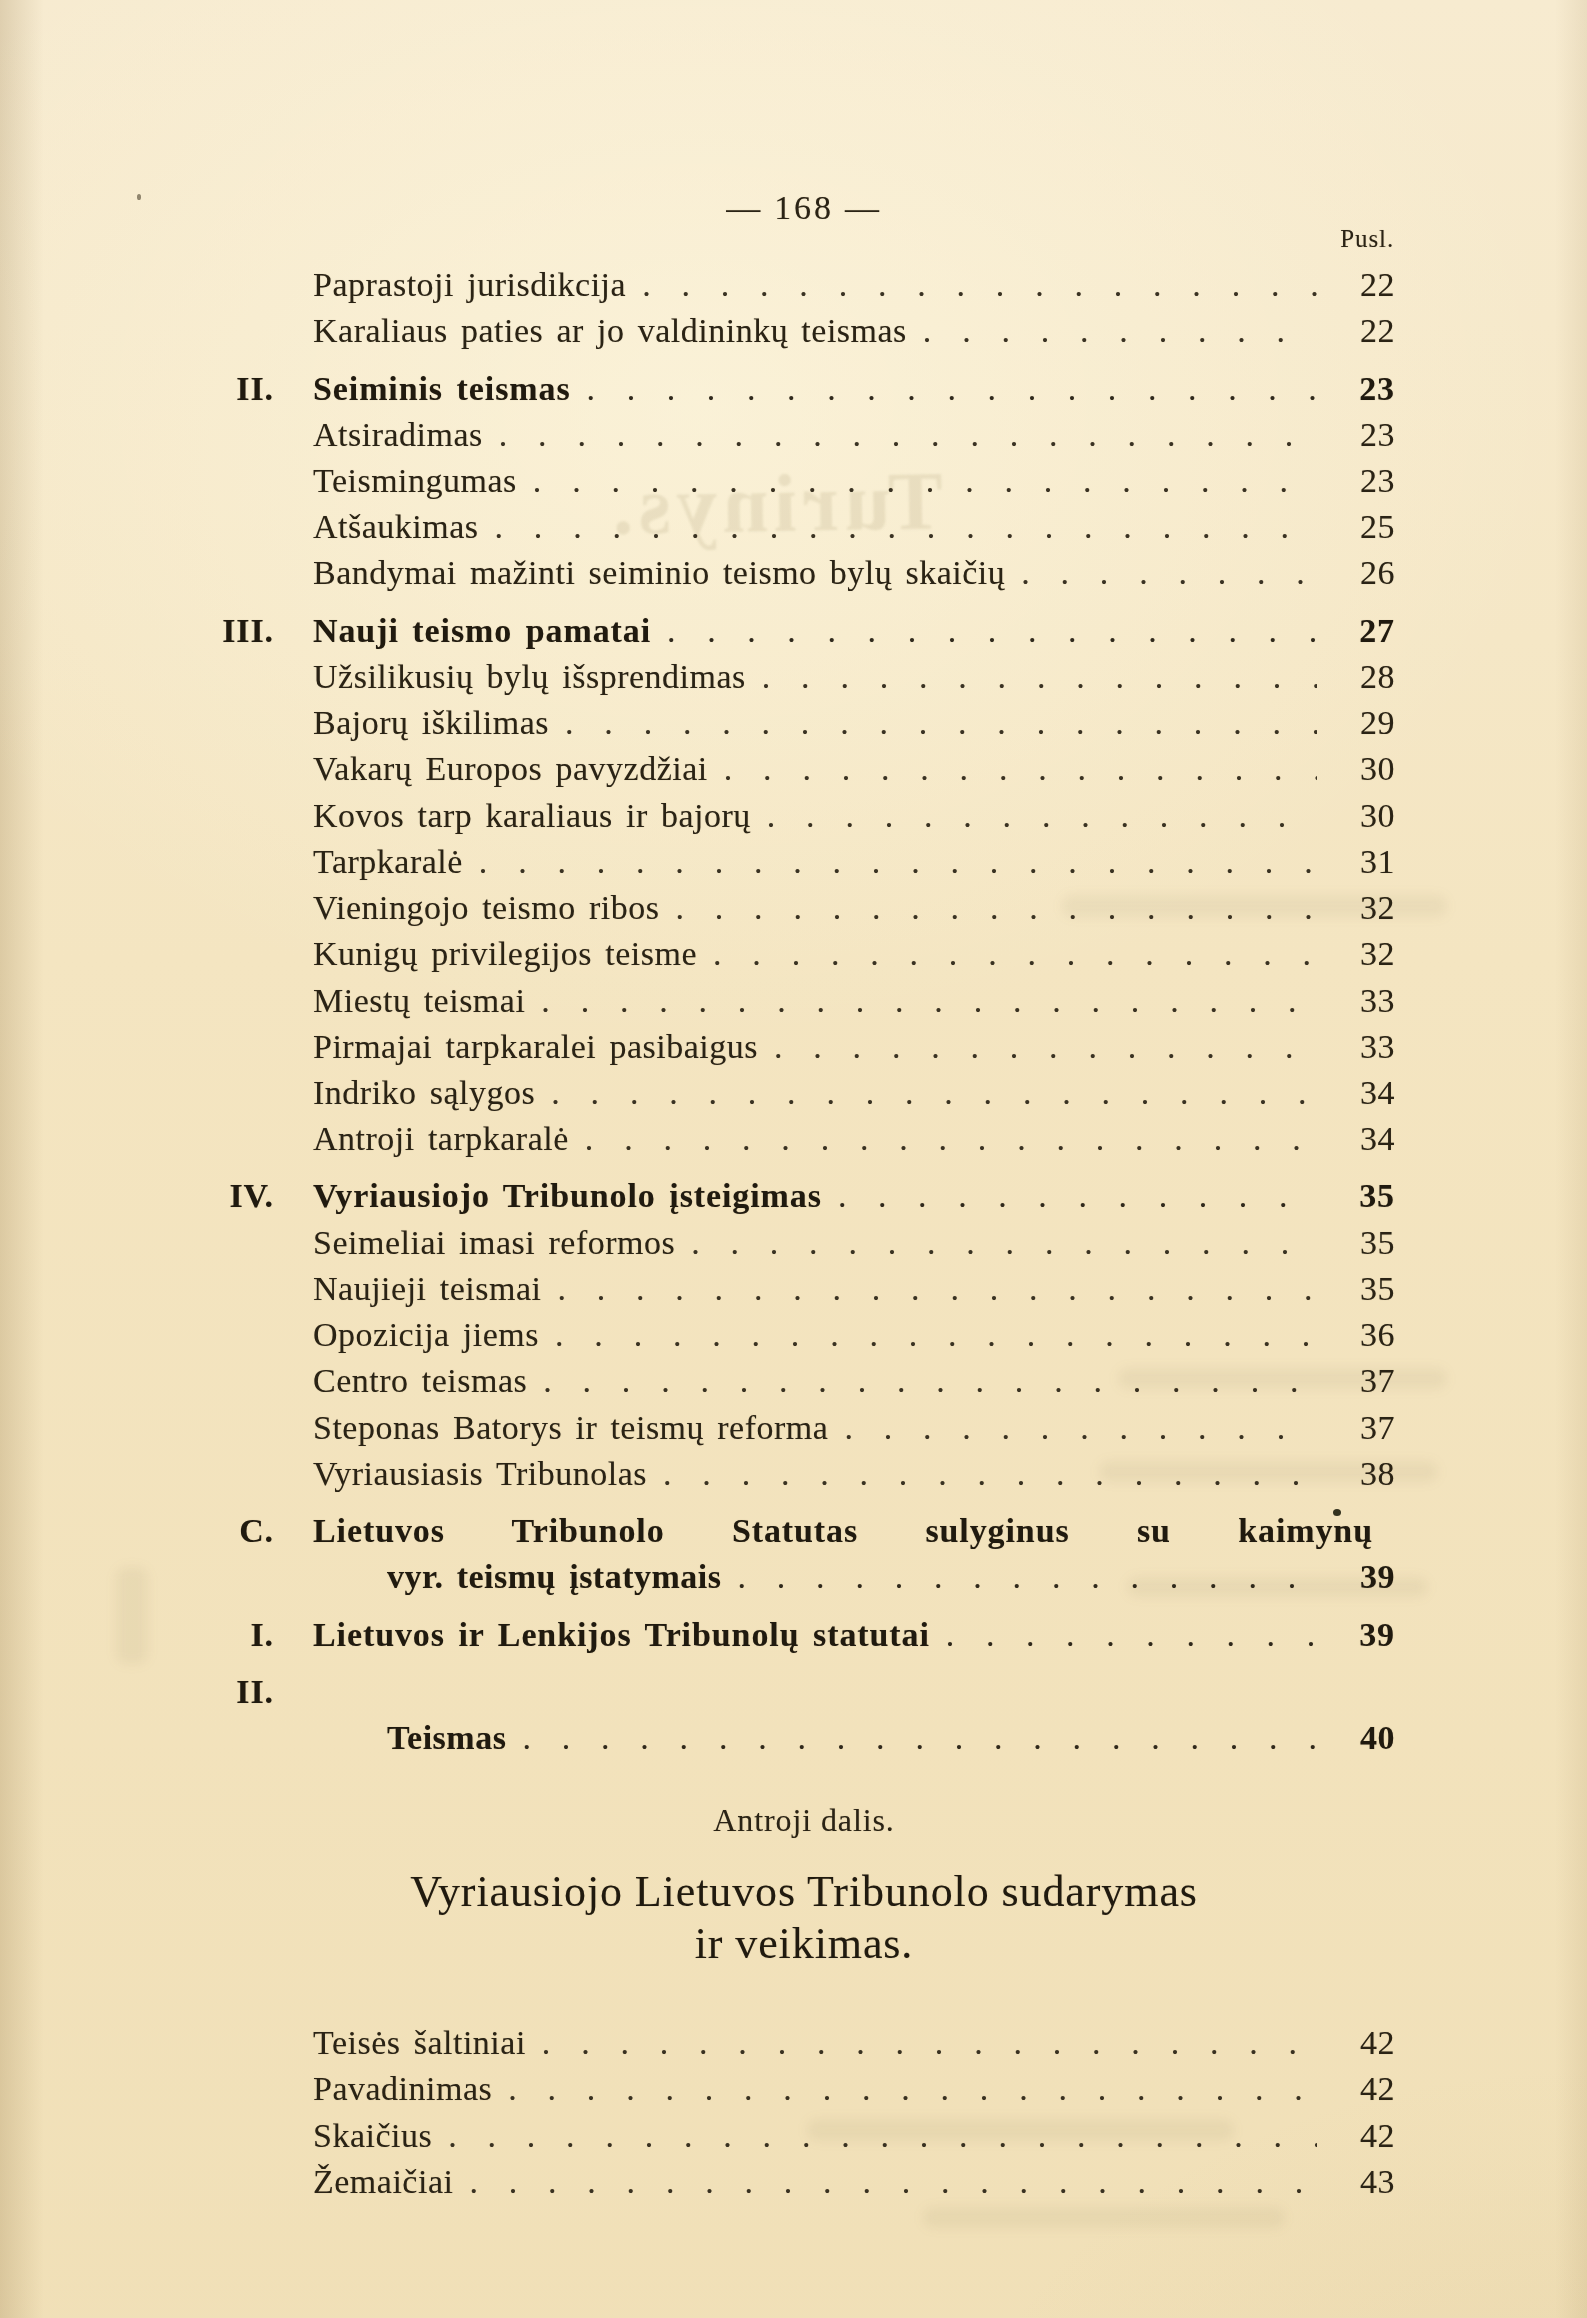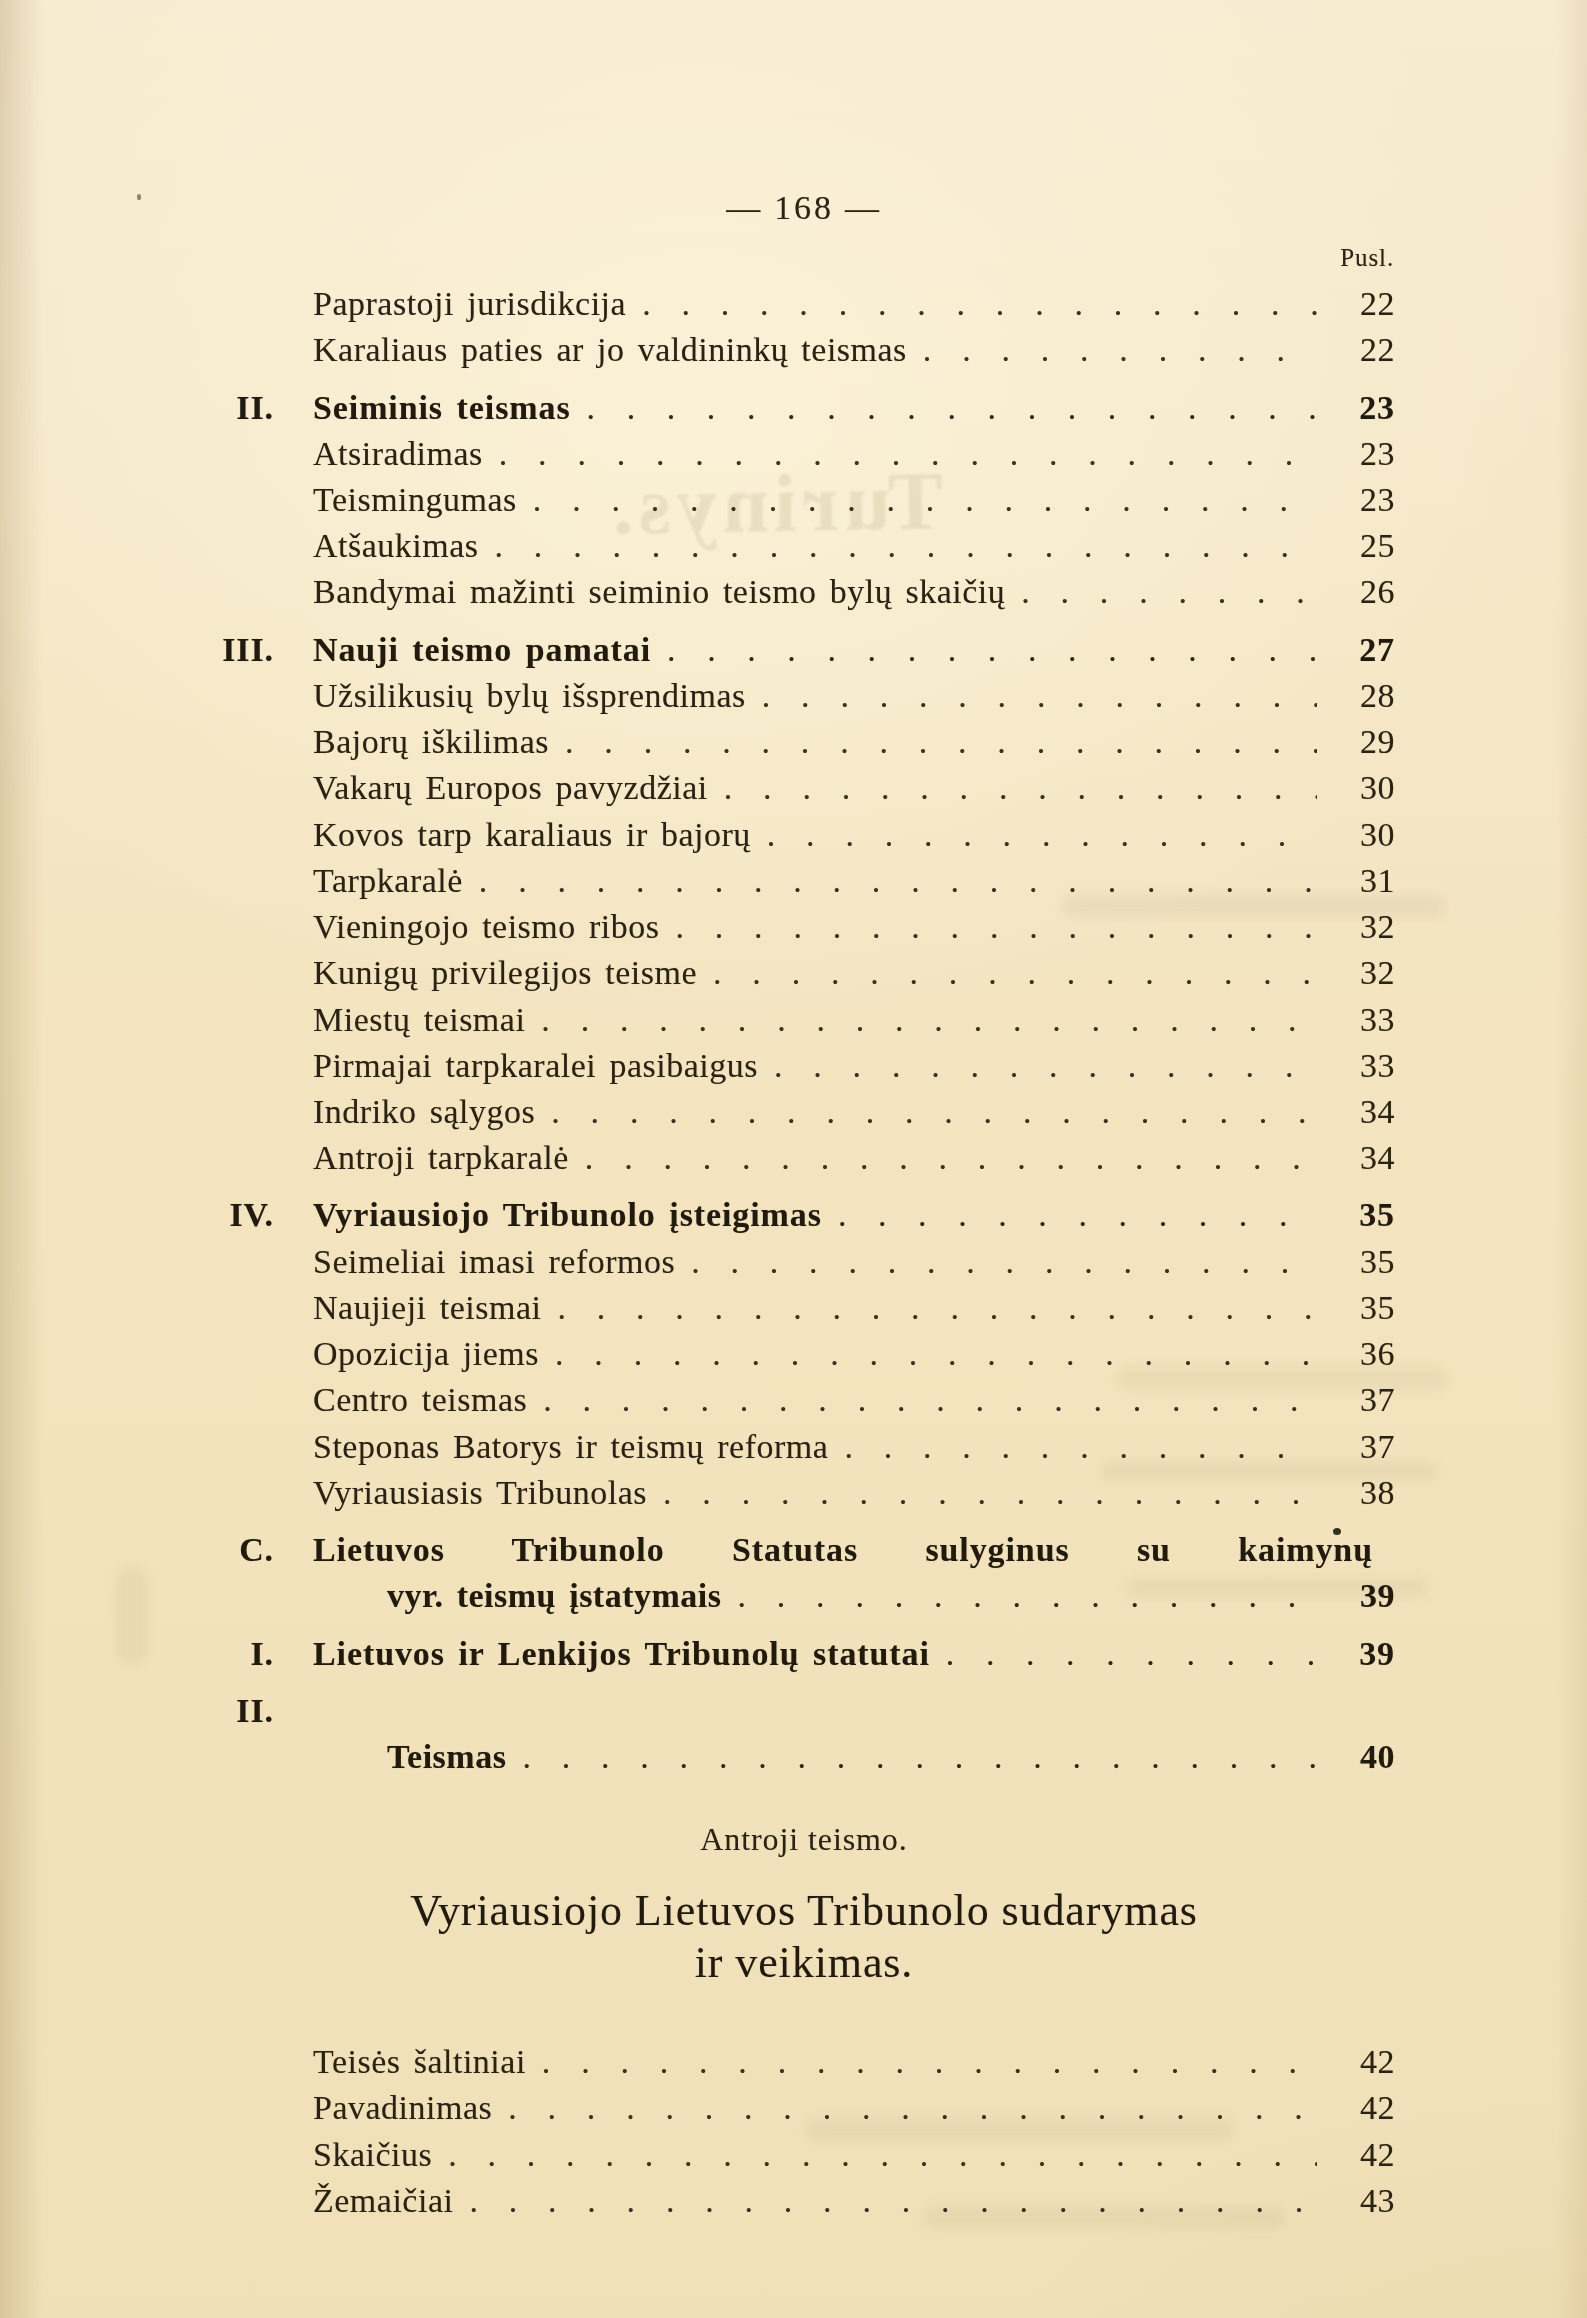--- a/index.html
+++ b/index.html
@@ -19,21 +19,21 @@
   .page { position: absolute; inset: 0; }
 
   .running-head {
     position: absolute; top: 149px; left: 213px; width: 1182px;
     text-align: center; font-size: 34px; letter-spacing: 2.8px;
     text-shadow: 0 0 0.9px rgba(70,50,20,.32);
     margin-top: 40px;
   }
 
   .content {
-    position: absolute; left: 213px; top: 244px; width: 1182px;
+    position: absolute; left: 213px; top: 225px; width: 1182px;
     text-shadow: 0 0 0.9px rgba(70,50,20,.30);
   }
   .pusl {
     text-align: right; font-size: 25px; letter-spacing: 0.9px;
     margin-bottom: 14px; padding-right: 0.9px;
   }
 
   .row {
     display: flex; align-items: baseline;
     font-size: 34px; line-height: 1.06;
@@ -320,21 +320,21 @@
               <span class="ind"></span>
               <span class="lbl">Teismas</span>
               <span class="leader"></span>
               <span class="pg">40</span>
             </div>
           </div>
         </div>
       </div>
 
     <div class="part2">
-      <div class="part-kicker">Antroji teismo.</div>
+      <div class="part-kicker">Antroji dalis.</div>
       <div class="part-title">
         <span>Vyriausiojo Lietuvos Tribunolo sudarymas</span><br>
         <span>ir veikimas.</span>
       </div>
       <div id="part2-items" class="grp">
           <div class="row">
             <span class="num"></span>
             <span class="lbl">Teisės šaltiniai</span>
             <span class="leader"></span>
             <span class="pg">42</span>

